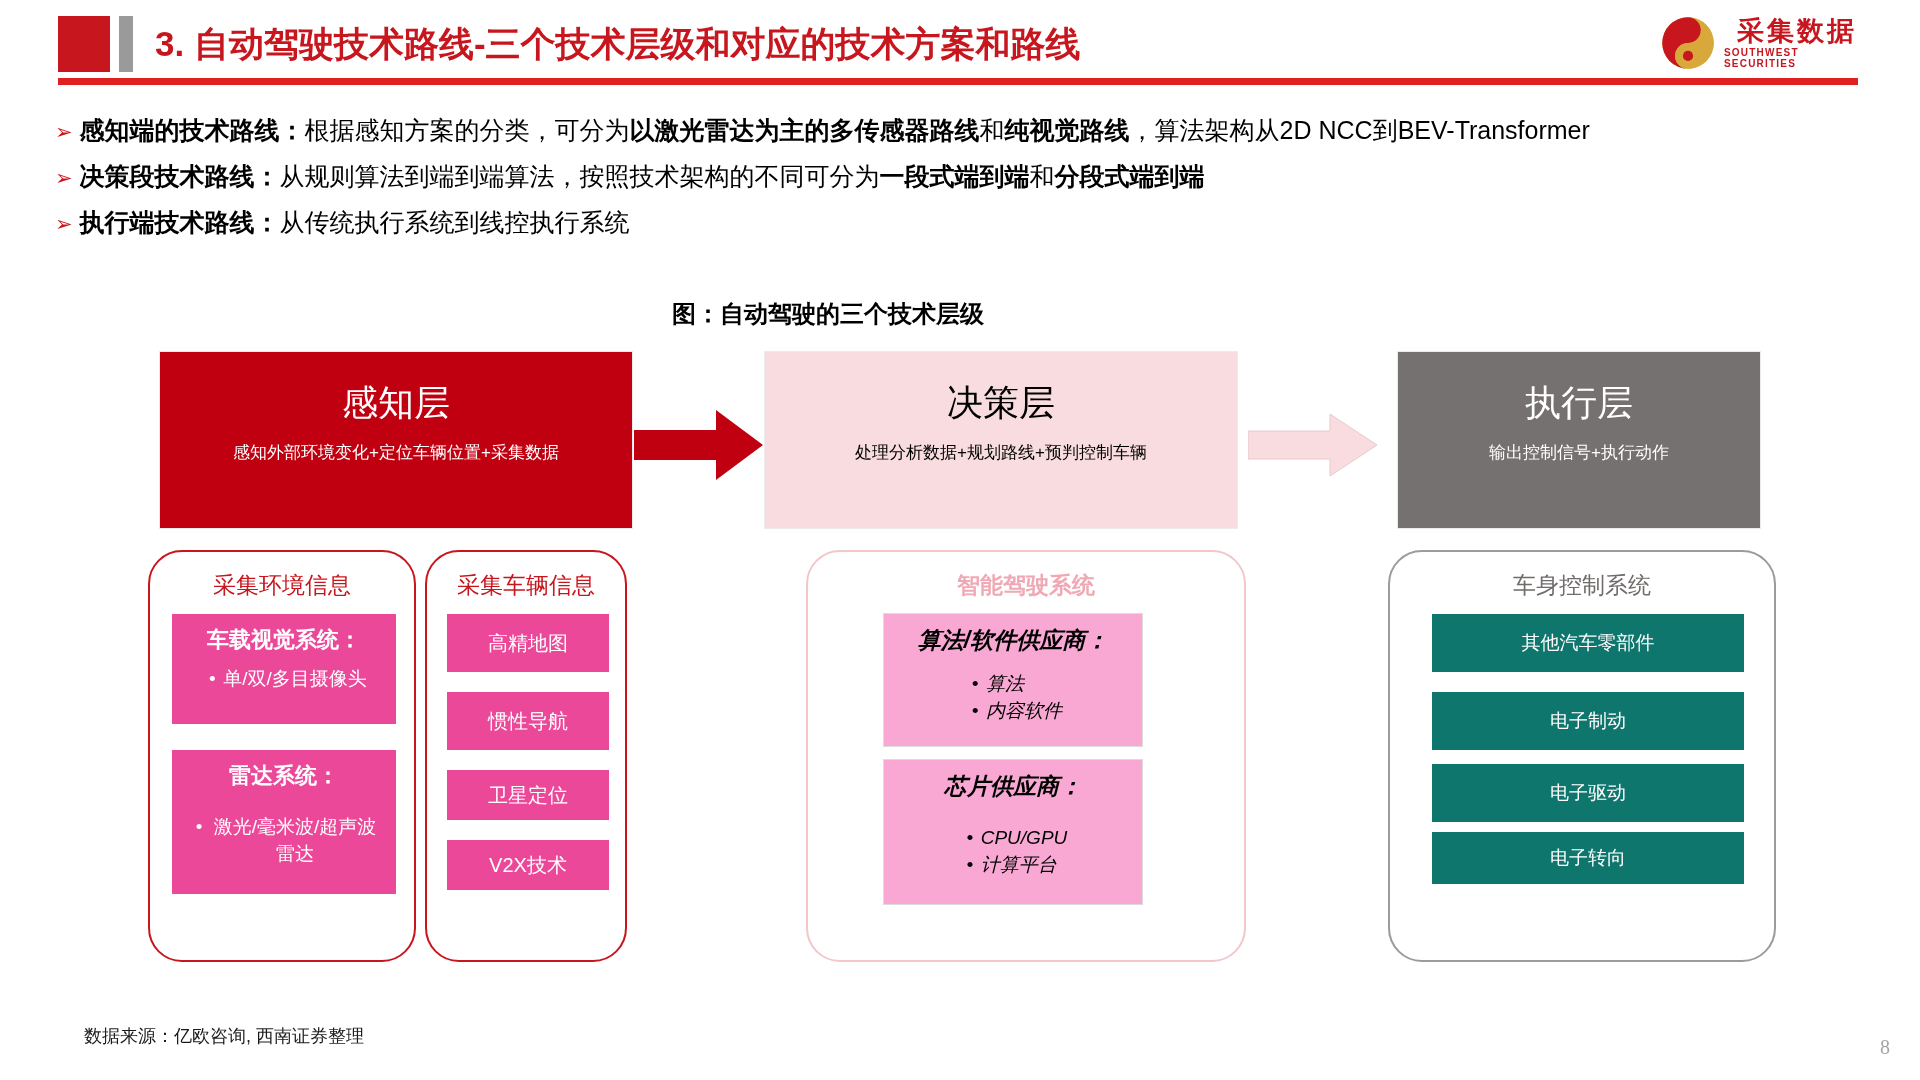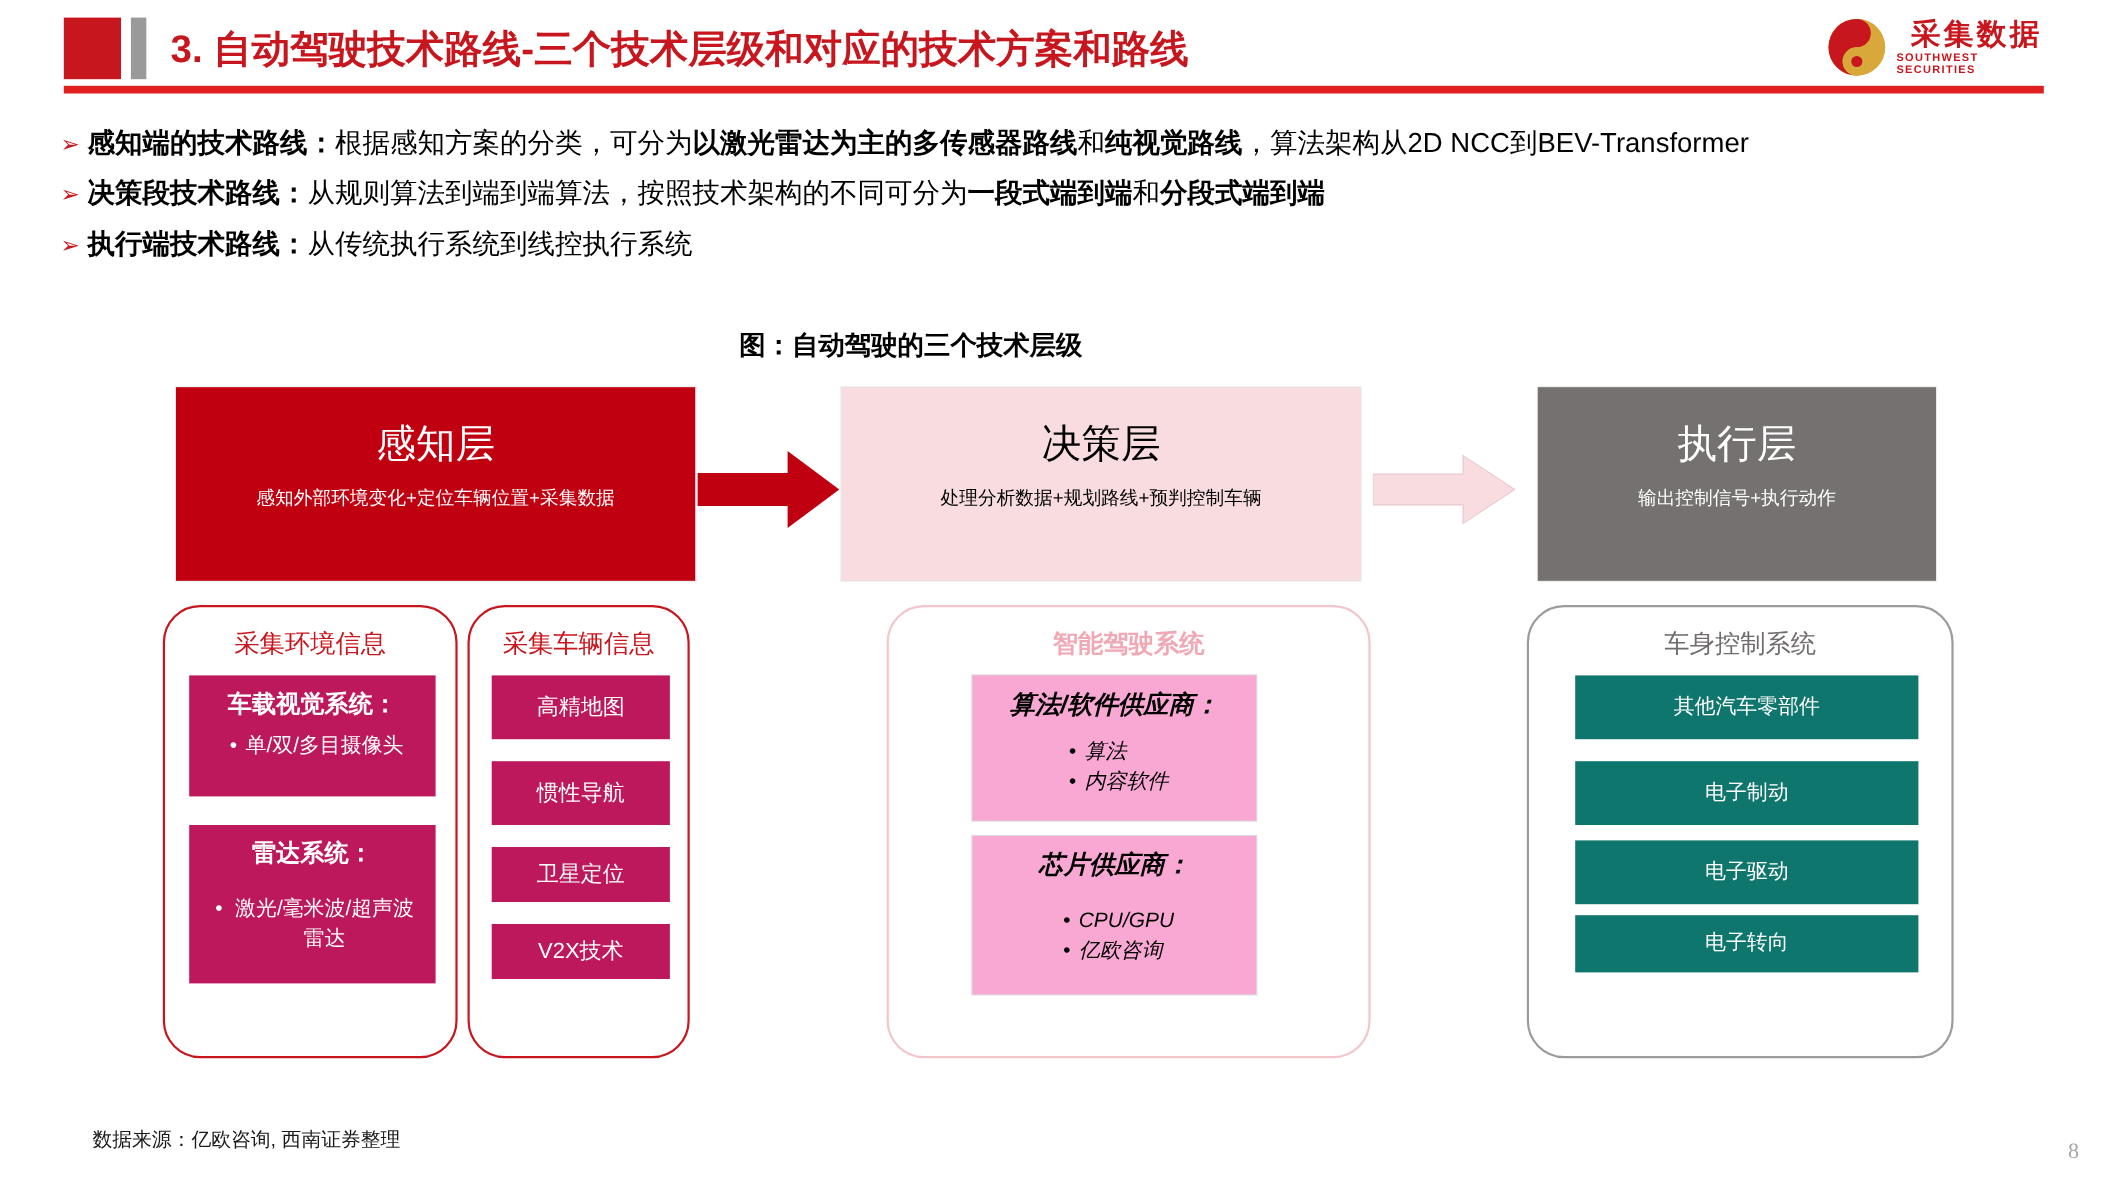--- a/index.html
+++ b/index.html
@@ -170,21 +170,21 @@
   .iblock {
     position: absolute;
     box-sizing: border-box;
     display: flex;
     flex-direction: column;
     align-items: center;
     justify-content: flex-start;
     padding-top: 12px;
     text-align: center;
   }
-  .ib-red  { background: #be185d; color: #fff; }
+  .ib-red  { background: #ec4899; color: #fff; }
   .ib-pink { background: #f9a8d4; color: #000; box-shadow: 0 0 0 1px #dcdcdc; font-style: italic; }
   .ib-gray { background: #0f766e; color: #fff; }
 
   .ib-head { font-size: 22px; font-weight: bold; line-height: 1.3; }
   .ib-head-pink { font-size: 23px; font-weight: bold; line-height: 1.3; color:#000; }
   .ib-plain { font-size: 20px; line-height: 1.35; }
   .ib-plain-gray { font-size: 19px; line-height: 1.35; }
 
   .ib-list { margin-top: 10px; font-size: 19px; line-height: 1.45; }
   .ib-li { display: flex; align-items: baseline; justify-content: flex-start; }
@@ -334,21 +334,21 @@
 
     <div class="iblock ib-pink" style="left:76px; top:208px; width:258px; height:144px;">
       <div class="ib-head-pink">芯片供应商：</div>
       <div class="ib-list" style="margin-top:22px;">
         <div class="ib-li">
             <span class="dot">•</span>
             <span class="txt">CPU/GPU</span>
           </div>
         <div class="ib-li">
             <span class="dot">•</span>
-            <span class="txt">亿欧咨询</span>
+            <span class="txt">计算平台</span>
           </div>
       </div>
     </div>
   </div>
 
   <div class="rcard rc-body">
     <div class="rcard-title t-gray" style="top:18px;">车身控制系统</div>
 
     <div class="iblock ib-gray" style="left:42px; top:62px; width:312px; height:58px; justify-content:center; padding-top:0;">
       <div class="ib-plain-gray">其他汽车零部件</div>

